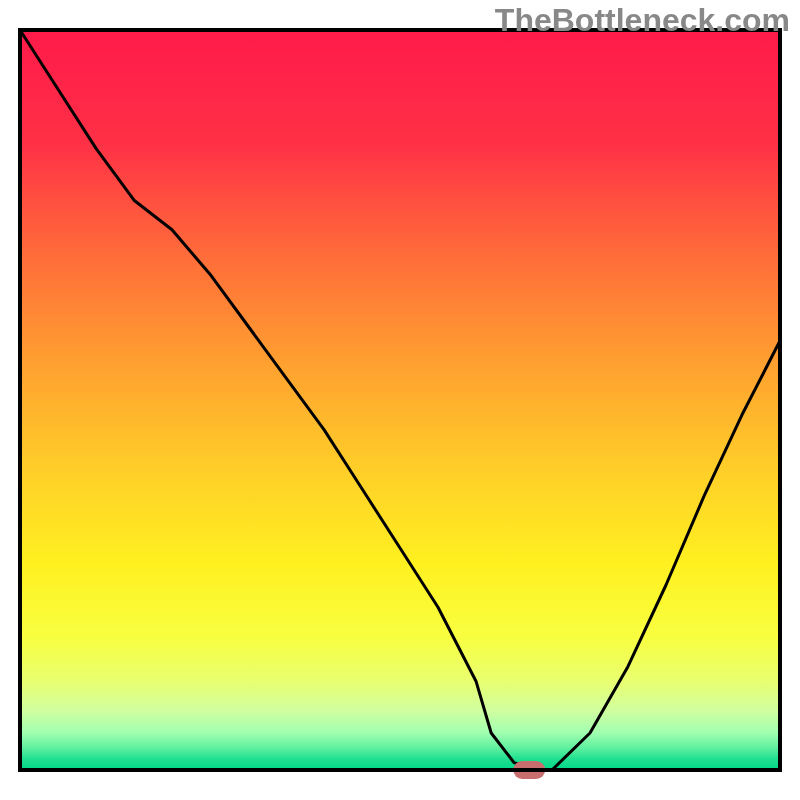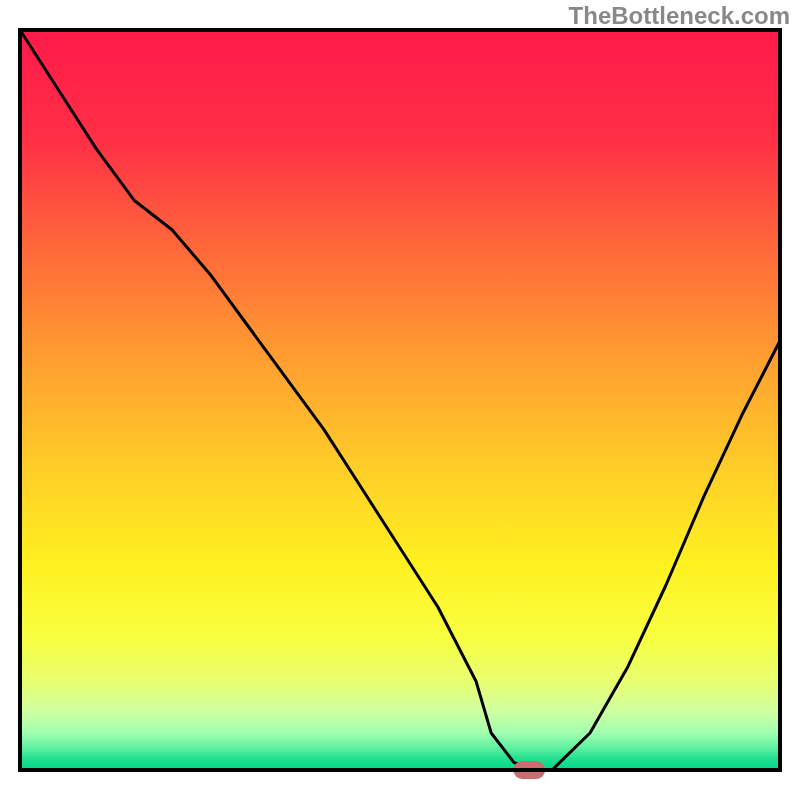--- a/index.html
+++ b/index.html
@@ -12,21 +12,21 @@
   }
   .container {
     position: relative;
     width: 800px;
     height: 800px;
   }
   .watermark {
     position: absolute;
     top: 2px;
     right: 10px;
-    font-size: 24px;
+    font-size: 32px;
     font-weight: bold;
     color: #888;
     font-family: Arial, sans-serif;
     z-index: 10;
   }
   svg {
     display: block;
   }
 </style>
 </head>

